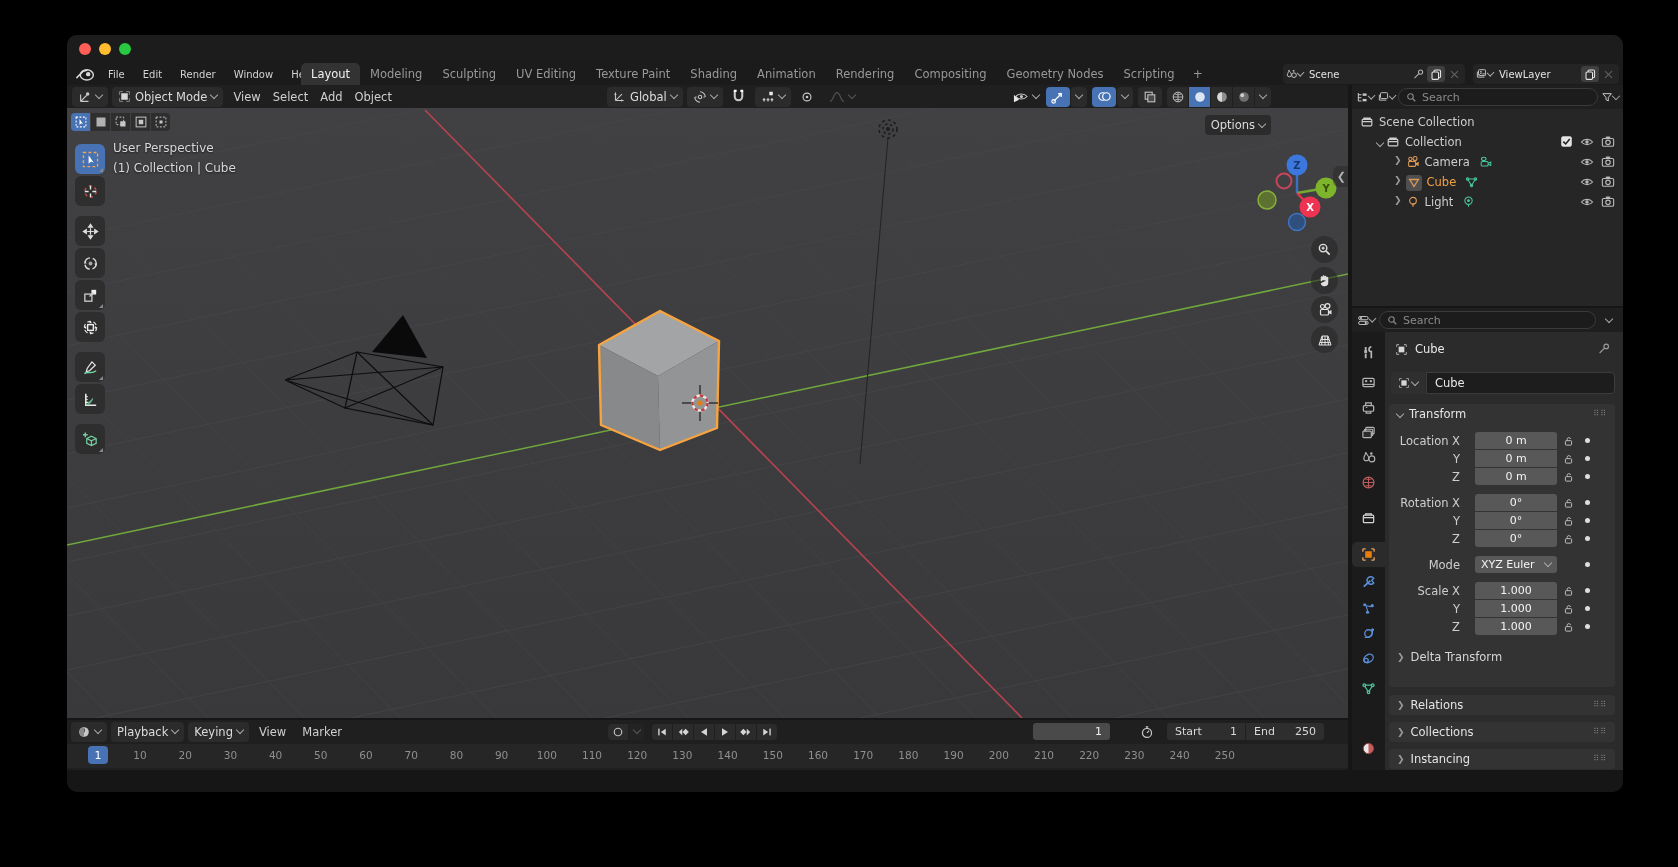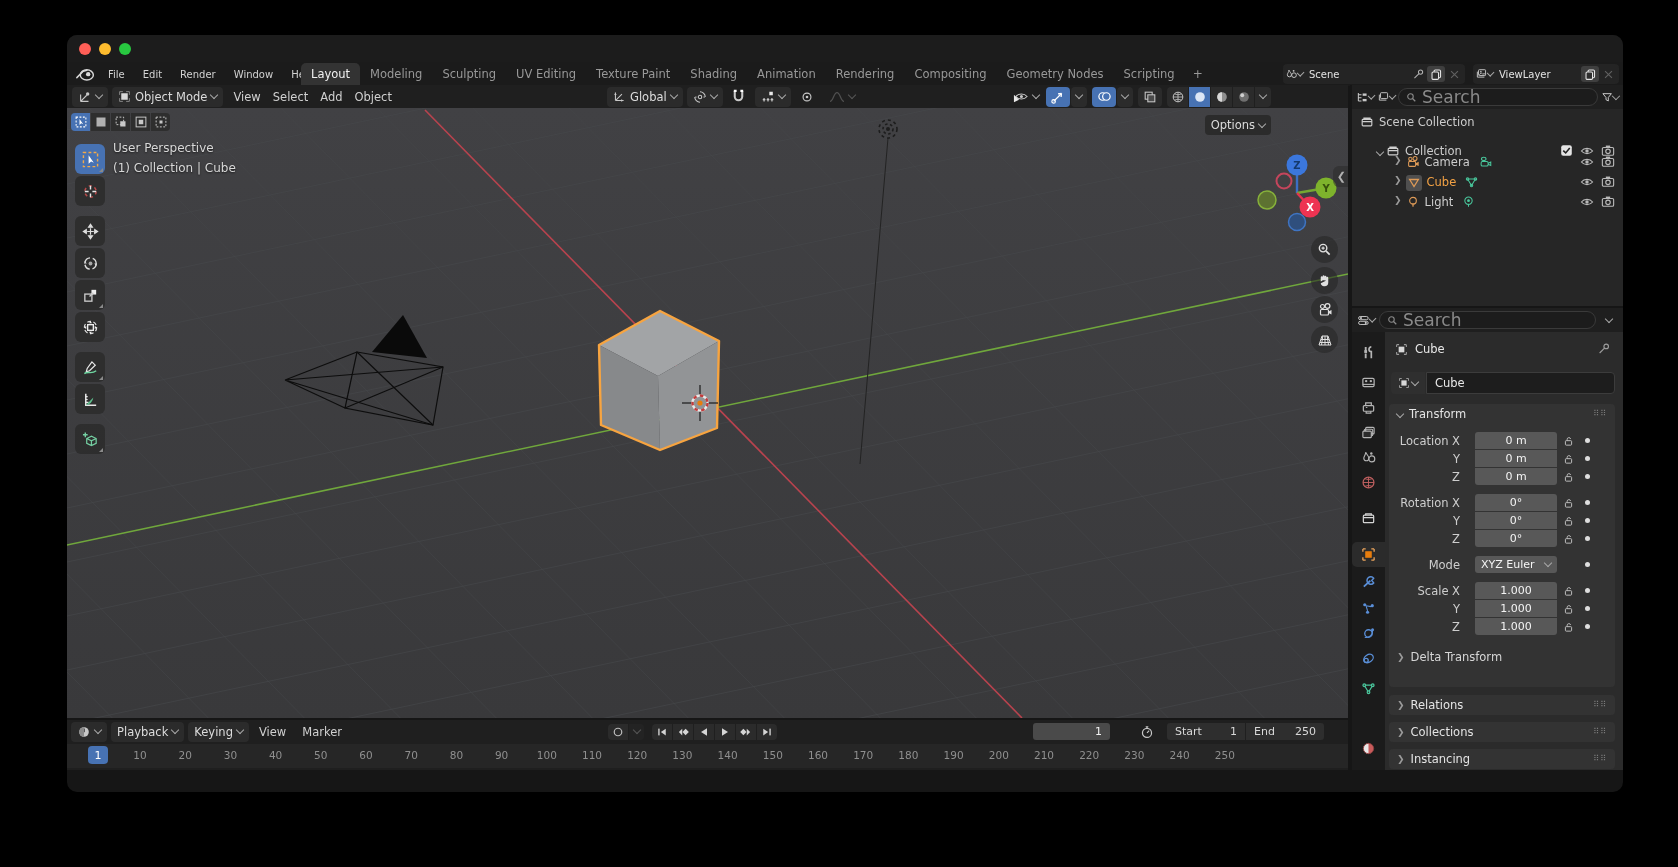--- a/index.html
+++ b/index.html
@@ -65,21 +65,21 @@
   .navbtn{position:absolute;width:27px;height:27px;border-radius:50%;background:rgba(36,36,36,.55);
           display:flex;align-items:center;justify-content:center;color:#e0e0e0;}
   #vp-collapse{position:absolute;right:0px;top:58px;color:#b0b0b0;font-size:11px;background:rgba(40,40,40,.5);
                border-radius:6px 0 0 6px;padding:4px 2px 4px 4px;}
   
   #rightcol{position:absolute;left:1283px;top:50px;width:273px;height:685px;background:#161616;}
   #outliner{position:absolute;left:2px;top:0;width:271px;height:221px;background:#262626;}
   #outliner-header{position:absolute;left:0;top:0;width:100%;height:24px;background:#1f1f1f;
                    display:flex;align-items:center;gap:3px;padding:0 4px;box-sizing:border-box;}
   .search{flex:1;display:flex;align-items:center;gap:5px;background:#1c1c1c;border:1px solid #3a3a3a;
-          border-radius:10px;height:16px;padding:0 7px;color:#8a8a8a;font-size:17px;}
+          border-radius:10px;height:16px;padding:0 7px;color:#8a8a8a;font-size:11px;}
   .ol-row{position:absolute;left:0;width:100%;height:20px;display:flex;align-items:flex-start;font-size:11.5px;color:#cdcdcd;}
   .ol-row .lbl{margin-left:5px;}
   .ol-row.sel .lbl{color:#f2a144;}
   .ol-icons{position:absolute;right:8px;display:flex;gap:7px;align-items:center;color:#b9b9b9;}
   .databadge{margin-left:8px;display:flex;align-items:center;}
   
   #properties{position:absolute;left:2px;top:223px;width:271px;height:462px;background:#2b2b2b;}
   #props-header{position:absolute;left:0;top:0;width:100%;height:24px;background:#1f1f1f;
                 display:flex;align-items:center;gap:4px;padding:0 5px;box-sizing:border-box;}
   #tabcol{position:absolute;left:0;top:24px;width:33px;height:438px;background:#1b1b1b;}
@@ -633,21 +633,21 @@
           <div class="ol-row" style="top: 30px;">
             <span style="width:8px"></span>
             <span style="display:flex">
               <svg width="14" height="14" viewBox="0 0 16 16">
                 <rect x="2.5" y="5" width="11" height="7.5" rx="1" fill="none" stroke="#cfcfcf" stroke-width="1.3"></rect>
                 <path d="M4.5 5 V3.5 h7 V5 M2.5 7.5 h11" stroke="#cfcfcf" stroke-width="1.3" fill="#cfcfcf"></path>
               </svg>
             </span>
             <span class="lbl">Scene Collection</span>
           </div>
-          <div class="ol-row" style="top: 50px; margin-top: 9px;">
+          <div class="ol-row" style="top: 50px;">
             <span style="width:25px"></span>
             <span style="margin-right:3px"><i class="chev"></i></span>
             <span style="display:flex">
               <svg width="14" height="14" viewBox="0 0 16 16">
                 <rect x="2.5" y="5" width="11" height="7.5" rx="1" fill="none" stroke="#cfcfcf" stroke-width="1.3"></rect>
                 <path d="M4.5 5 V3.5 h7 V5 M2.5 7.5 h11" stroke="#cfcfcf" stroke-width="1.3" fill="#cfcfcf"></path>
               </svg>
             </span>
             <span class="lbl">Collection</span>
             <span class="ol-icons">

